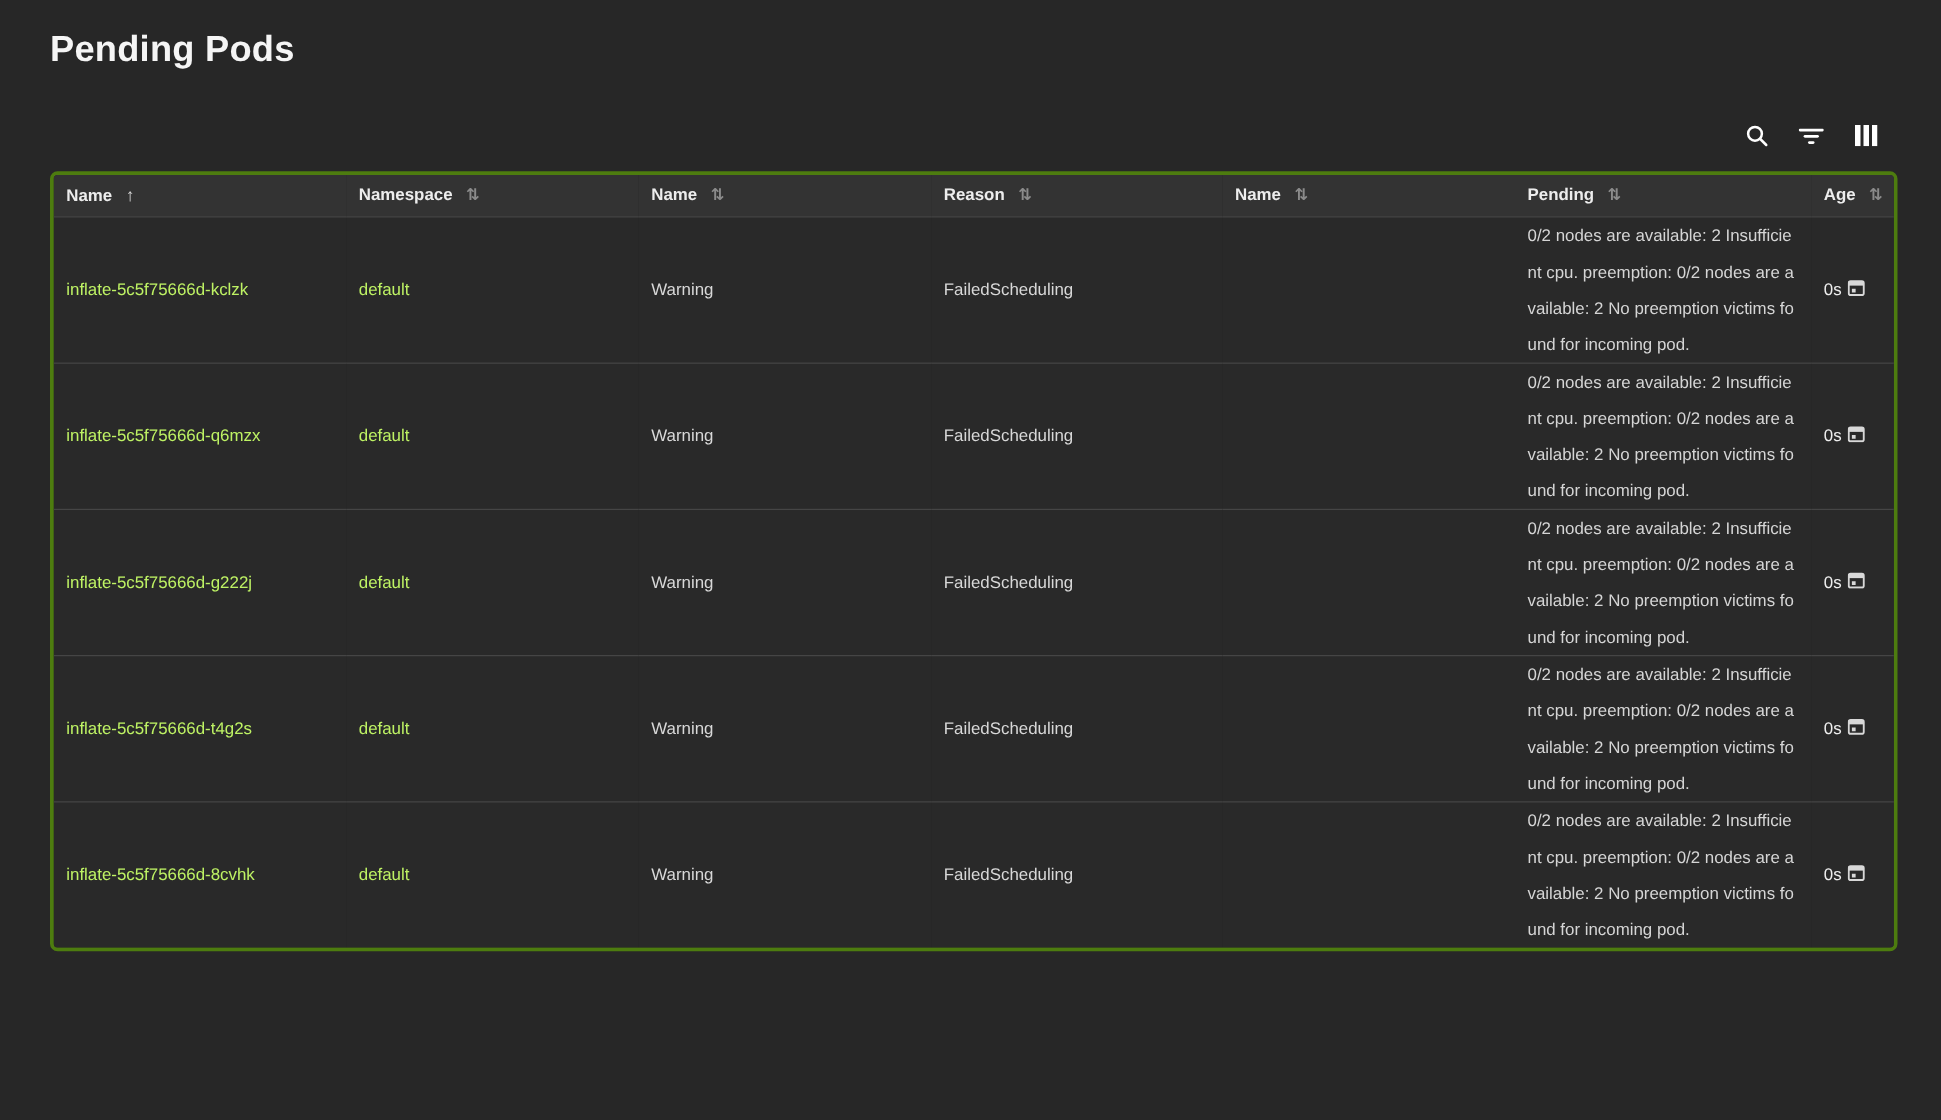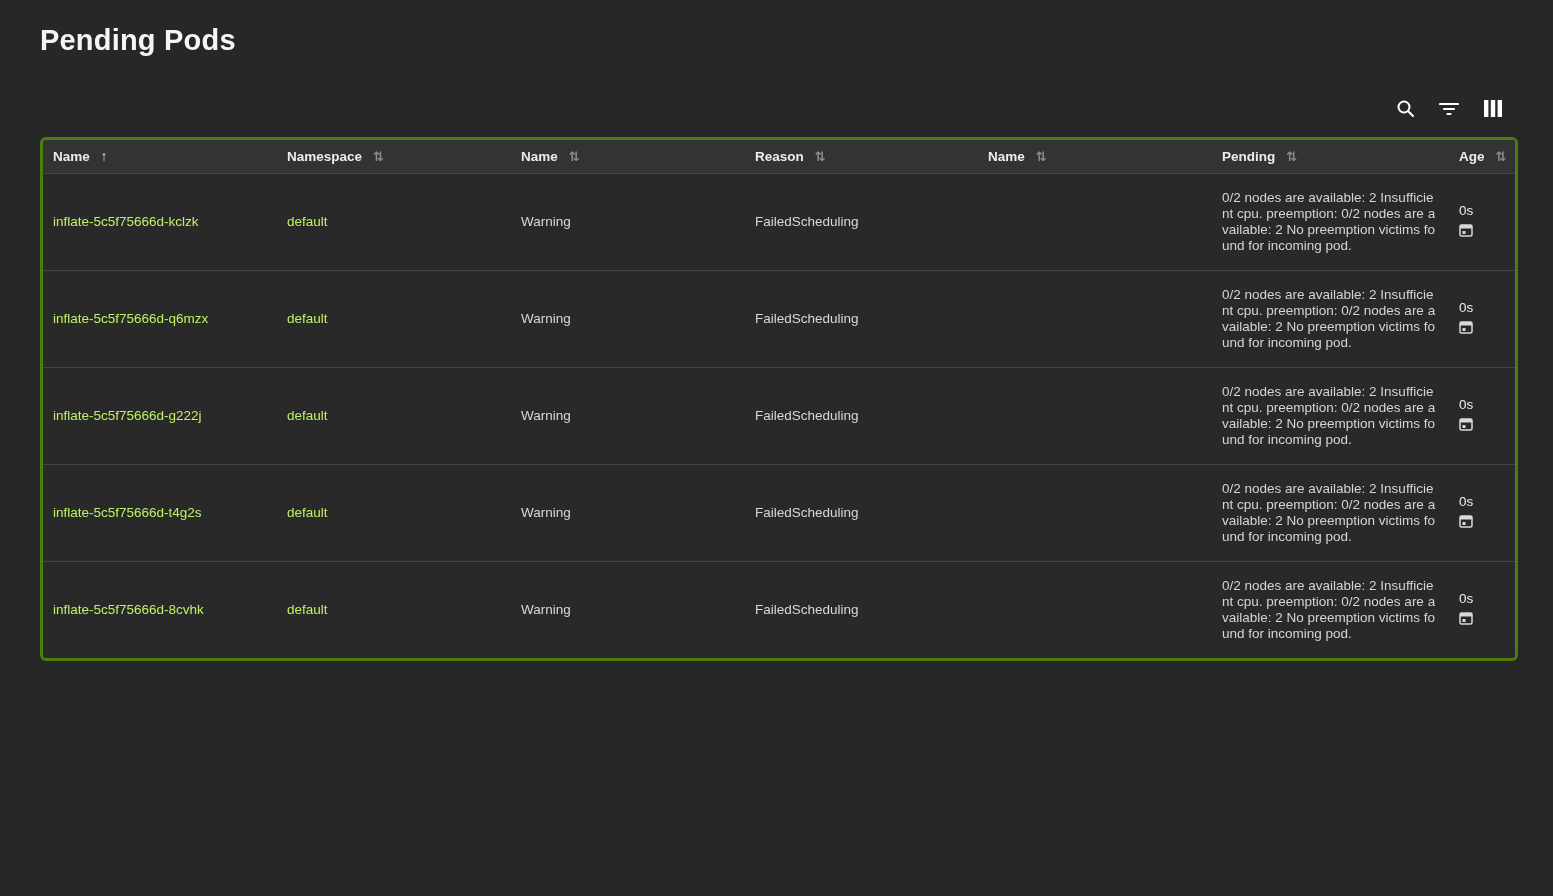--- a/index.html
+++ b/index.html
@@ -74,34 +74,33 @@
     vertical-align: middle;
     color: #d8d8d8;
     background: #292929;
   }
   tbody tr { cursor: pointer; }
   a.cell-link {
     color: #bef264;
     text-decoration: none;
   }
   .message-cell {
-    line-height: 16px;
+    line-height: 29px;
     word-break: break-all;
     padding-right: 12px;
     color: #d5d5d5;
   }
   .age-cell {
     white-space: nowrap;
     color: #eeeeee;
   }
   .age-inner {
     display: inline-flex;
     align-items: center;
     gap: 5px;
-    flex-direction: column;
   }
   .cal-icon { flex: 0 0 auto; display: inline-block; }
 </style>
 </head>
 <body>
 
 <div class="page">
 
   <h1 class="page-title">Pending Pods</h1>
 

